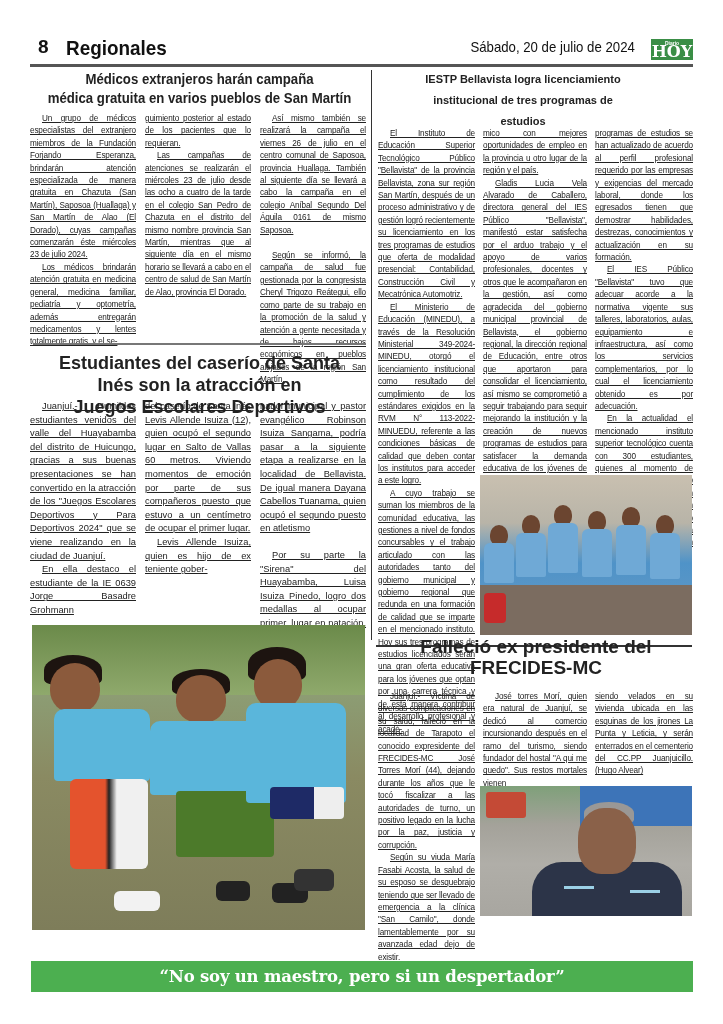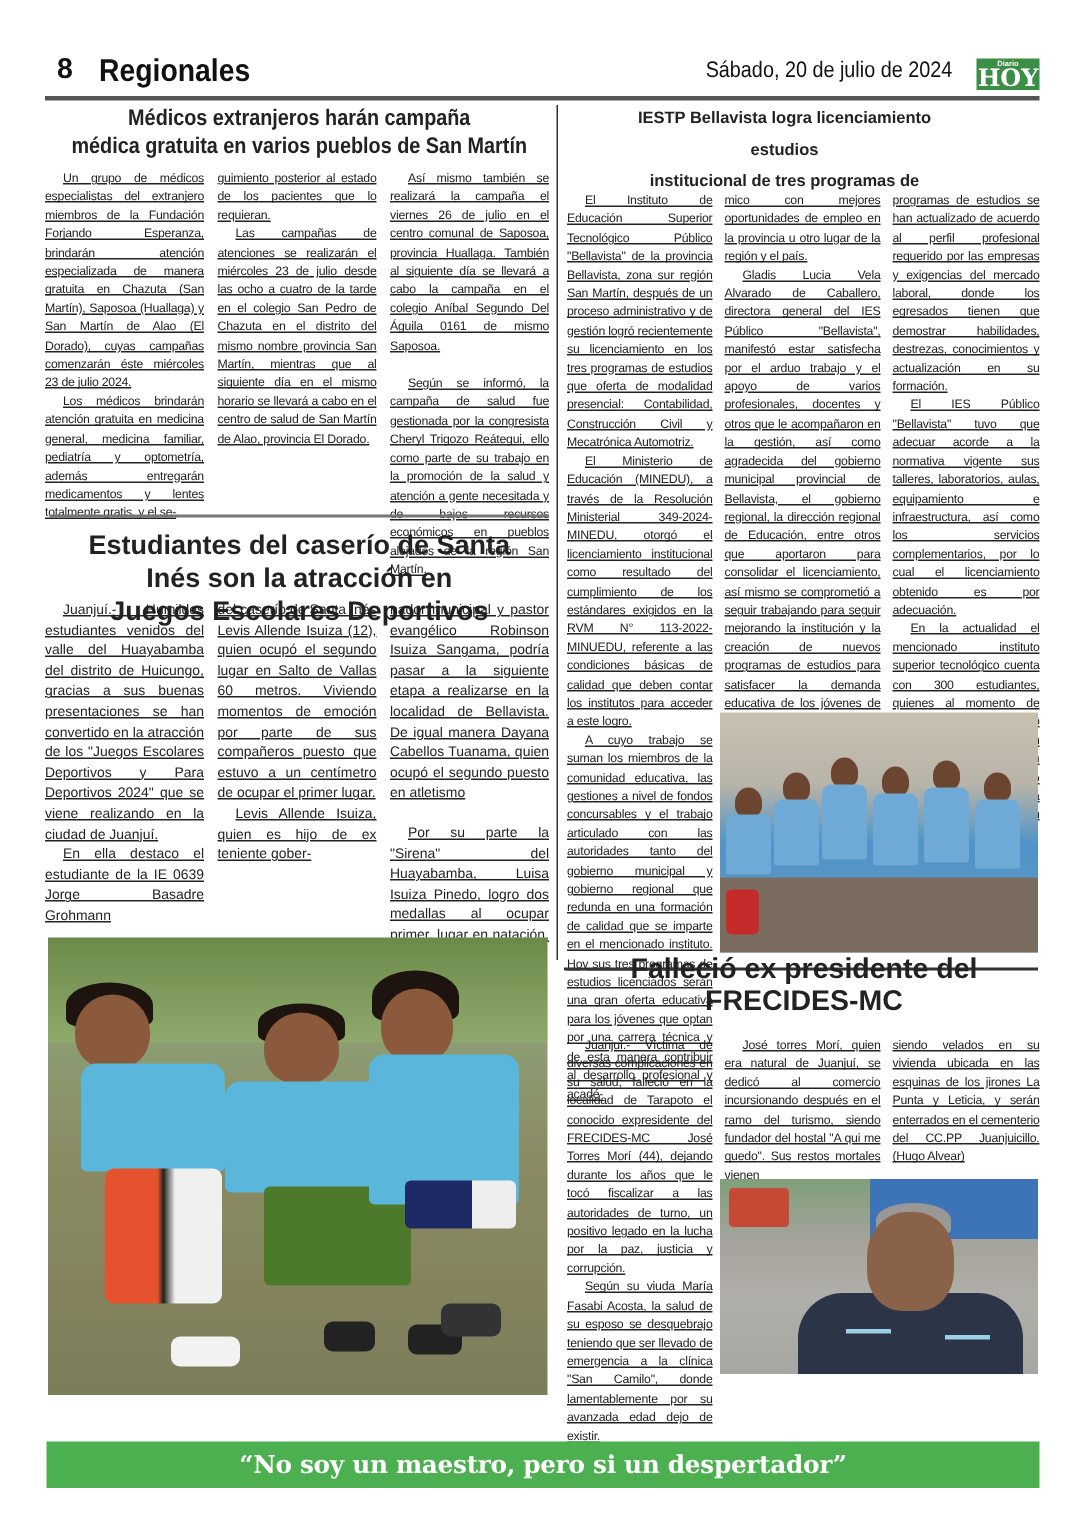--- a/index.html
+++ b/index.html
@@ -135,22 +135,22 @@
     <div class="hair" style="left:216px;top:22px;width:58px;height:34px;"></div>
     <div class="head" style="left:222px;top:34px;width:48px;height:50px;"></div>
     <div class="shirt" style="left:214px;top:78px;width:100px;height:100px;"></div>
     <div class="shorts" style="left:238px;top:162px;width:74px;height:32px;background:linear-gradient(90deg,#1e2a66 60%,#eee 60%);border-radius:4px;"></div>
     <div class="shoe" style="left:262px;top:244px;width:40px;height:22px;background:#333;"></div>
   </div>
 </div>
 
 <div class="headline h-lg" style="left:368px; top:69px; width:310px; font-size:11px; line-height:21px;">
   <div>IESTP Bellavista logra licenciamiento</div>
+  <div>institucional de tres programas de</div>
   <div>estudios</div>
-  <div>institucional de tres programas de</div>
 </div>
 <div class="cols narrow" style="left:378px; top:128px; width:315px; gap:8px;">
   <div class="col" style="flex:0 0 97px;">
     <p>El Instituto de Educación Superior Tecnológico Público "Bellavista" de la provincia Bellavista, zona sur región San Martín, después de un proceso administrativo y de gestión logró recientemente su licenciamiento en los tres programas de estudios que oferta de modalidad presencial: Contabilidad, Construcción Civil y Mecatrónica Automotriz.</p>
     <p>El Ministerio de Educación (MINEDU), a través de la Resolución Ministerial 349-2024-MINEDU, otorgó el licenciamiento institucional como resultado del cumplimiento de los estándares exigidos en la RVM N° 113-2022-MINUEDU, referente a las condiciones básicas de calidad que deben contar los institutos para acceder a este logro.</p>
     <p>A cuyo trabajo se suman los miembros de la comunidad educativa, las gestiones a nivel de fondos concursables y el trabajo articulado con las autoridades tanto del gobierno municipal y gobierno regional que redunda en una formación de calidad que se imparte en el mencionado instituto. Hoy sus tres programas de estudios licenciados serán una gran oferta educativa para los jóvenes que optan por una carrera técnica y de esta manera contribuir al desarrollo profesional y acadé-</p>
   </div>
   <div class="col" style="flex:0 0 104px;">
     <p style="text-indent:0">mico con mejores oportunidades de empleo en la provincia u otro lugar de la región y el país.</p>
     <p>Gladis Lucia Vela Alvarado de Caballero, directora general del IES Público "Bellavista", manifestó estar satisfecha por el arduo trabajo y el apoyo de varios profesionales, docentes y otros que le acompañaron en la gestión, así como agradecida del gobierno municipal provincial de Bellavista, el gobierno regional, la dirección regional de Educación, entre otros que aportaron para consolidar el licenciamiento, así mismo se comprometió a seguir trabajando para seguir mejorando la institución y la creación de nuevos programas de estudios para satisfacer la demanda educativa de los jóvenes de la provincia Bellavista y de la zona sur de la región.</p>

